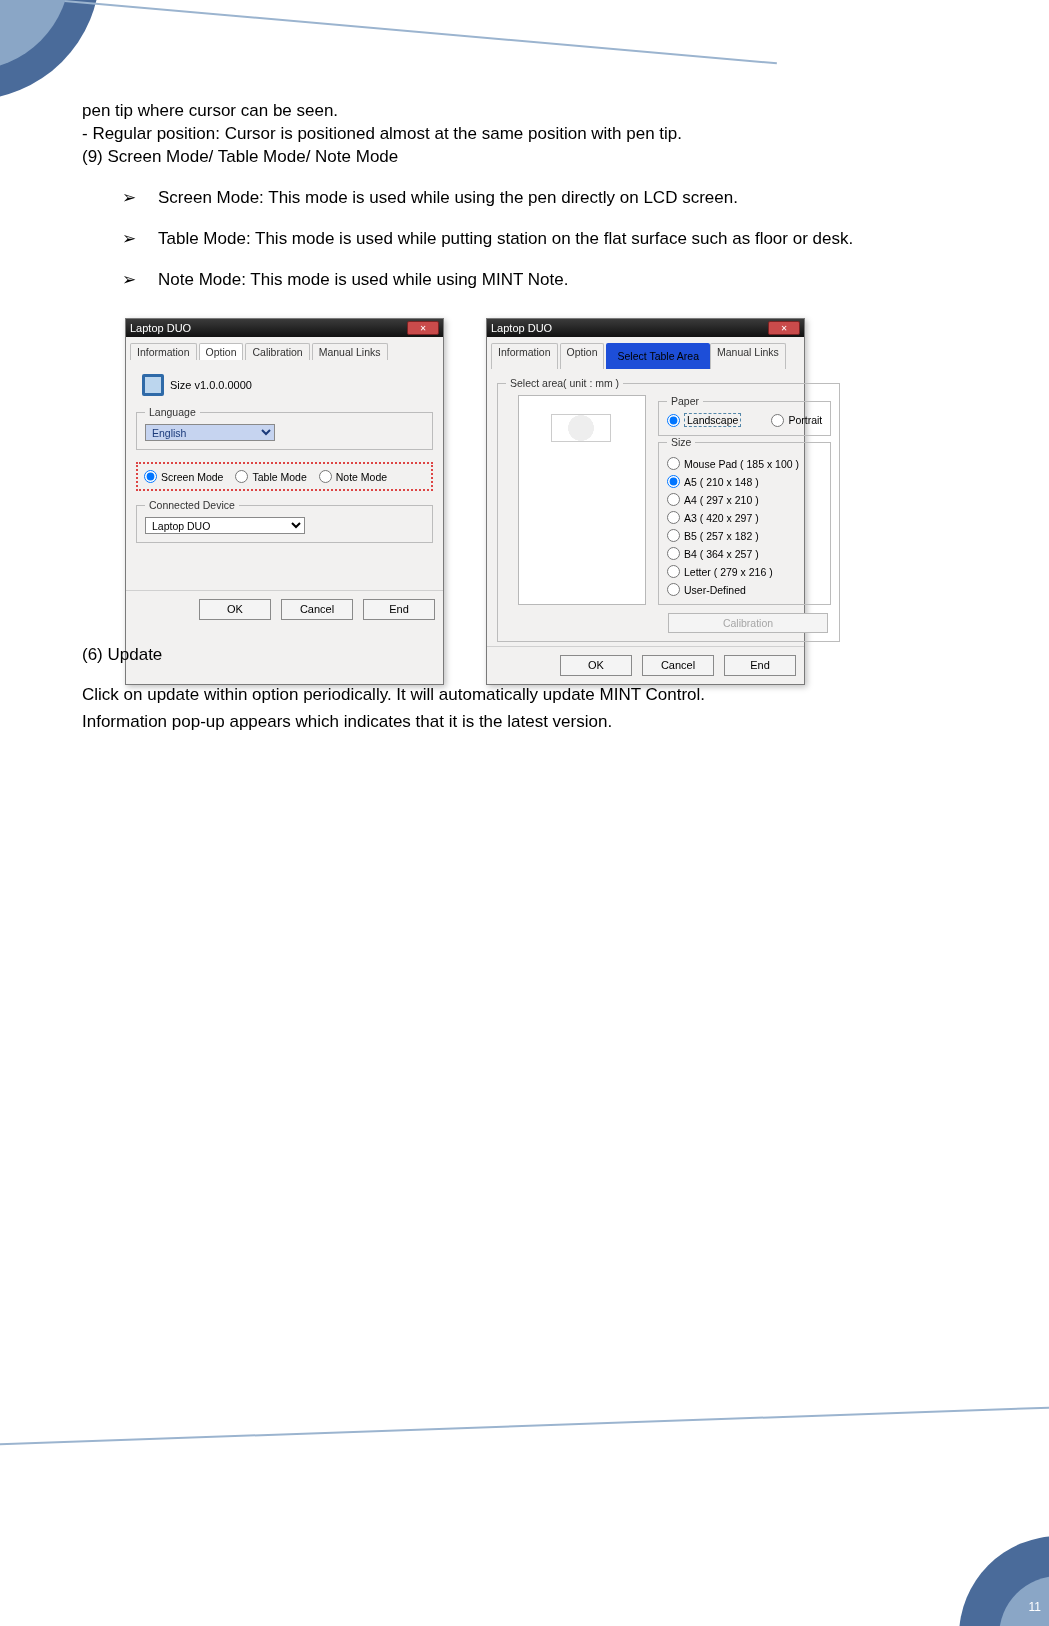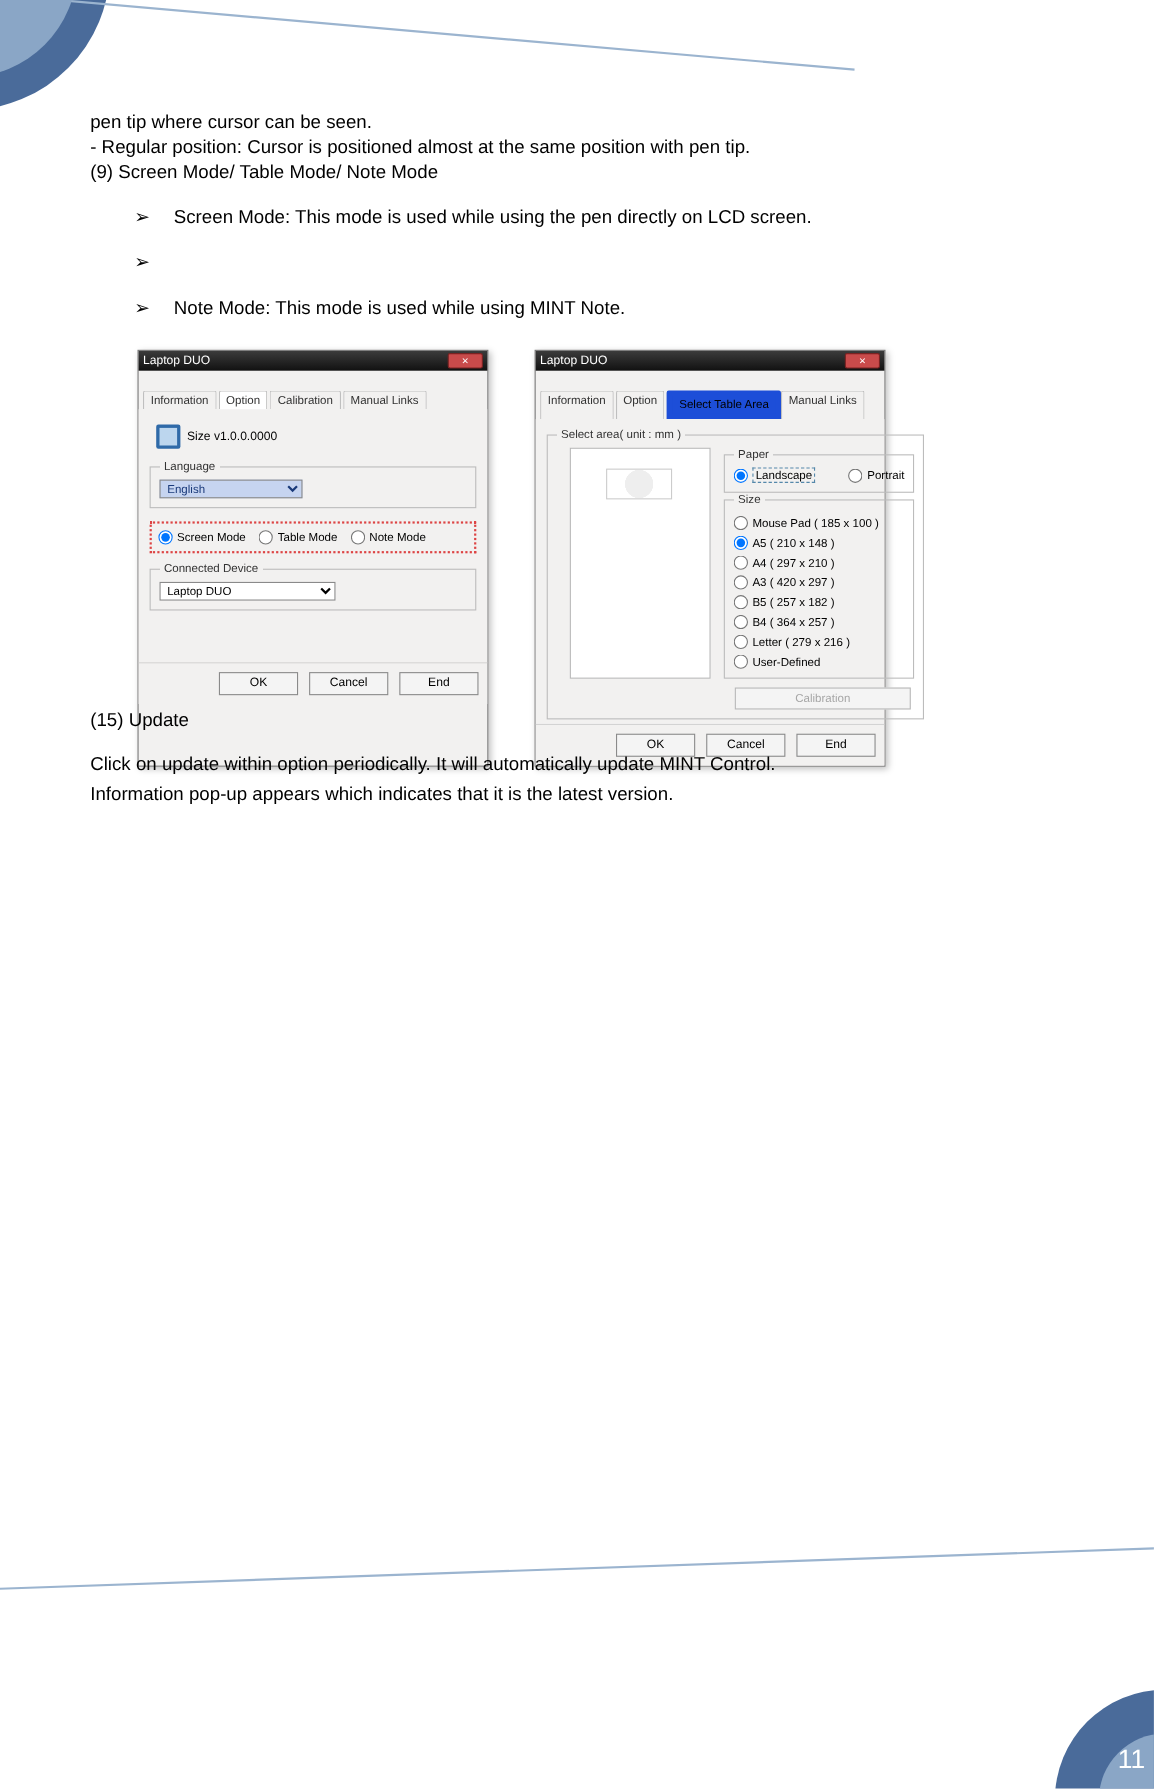--- a/index.html
+++ b/index.html
@@ -38,21 +38,21 @@
   }
   .bottom-swoosh .big{
     position:absolute; right:-110px; bottom:-110px; width:200px; height:200px;
     border-radius:50%; background:#4a6b9a;
   }
   .bottom-swoosh .small{
     position:absolute; right:-70px; bottom:-70px; width:120px; height:120px;
     border-radius:50%; background:#8aa6c6;
   }
   .page-num {
-    position:absolute; right:8px; bottom:12px; color:#fff; font-size:24px;
+    position:absolute; right:8px; bottom:12px; color:#fff; font-size:12px;
   }
 
   
   .content {
     position:absolute; top:100px; left:82px; width:900px;
     font-size:17px; line-height:1.35;
   }
   .content div { margin:0; }
   .l1 { margin-left:90px; }
   .l2 { margin-left:70px; }
@@ -73,21 +73,21 @@
     padding:0 4px;
     background:linear-gradient(#3b3b3b,#111);
     color:#fff;
   }
   .titlebar .close {
     width:32px; height:14px; background:#c94b4b; border:1px solid #7a2222;
     display:flex; align-items:center; justify-content:center; font-size:8px; color:#fff;
     border-radius:2px;
   }
   .tabs {
-    display:flex; gap:0; padding:18px 4px 0 4px; font-size:10.5px;
+    display:flex; gap:0; padding:6px 4px 0 4px; font-size:10.5px;
   }
   .tab {
     padding:2px 6px; background:#f2f1f0; border:1px solid #bfbfbf; border-bottom:none;
     margin-right:2px; border-radius:2px 2px 0 0; color:#333;
   }
   .tab.active { background:#fff; position:relative; z-index:2; }
   .seltab { padding:2px 6px; background:#1d4ed8; border:5px solid #1d4ed8; border-radius:2px 2px 0 0;}
   .dlg-body { background:#f2f1f0; padding:8px 10px 4px 10px; min-height:230px; position:relative;}
   .iconbox { display:flex; align-items:center; gap:6px; margin:6px 0 10px 6px; }
   .iconbox .ic {
@@ -163,20 +163,21 @@
   <div class="l1">pen tip where cursor can be seen.</div>
   <div class="l2">-  Regular position: Cursor is positioned almost at the same position with pen tip.</div>
   <div>(9) Screen Mode/ Table Mode/ Note Mode</div>
 
   <div class="bullet">
     <span class="arrow">➢</span>
     <span>Screen Mode: This mode is used while using the pen directly on LCD screen.</span>
   </div>
   <div class="bullet">
     <span class="arrow">➢</span>
+    <span>Table Mode: This mode is used while putting station on the flat surface such as floor or desk.</span>
   </div>
   <div class="bullet">
     <span class="arrow">➢</span>
     <span>Note Mode: This mode is used while using MINT Note.</span>
   </div>
 </div>
 
 <div class="shots">
 
   <div class="dlg">
@@ -309,16 +310,16 @@
     <div class="btn-row">
       <div class="btn">OK</div>
       <div class="btn">Cancel</div>
       <div class="btn">End</div>
     </div>
   </div>
 
 </div>
 
 <div class="lower-text">
-  <div class="h">(15) Update</div>
+  <div class="h">(6) Update</div>
   <div>Click on update within option periodically. It will automatically update MINT Control.</div>
   <div>Information pop-up appears which indicates that it is the latest version.</div>
 </div>
 
 </body></html>

